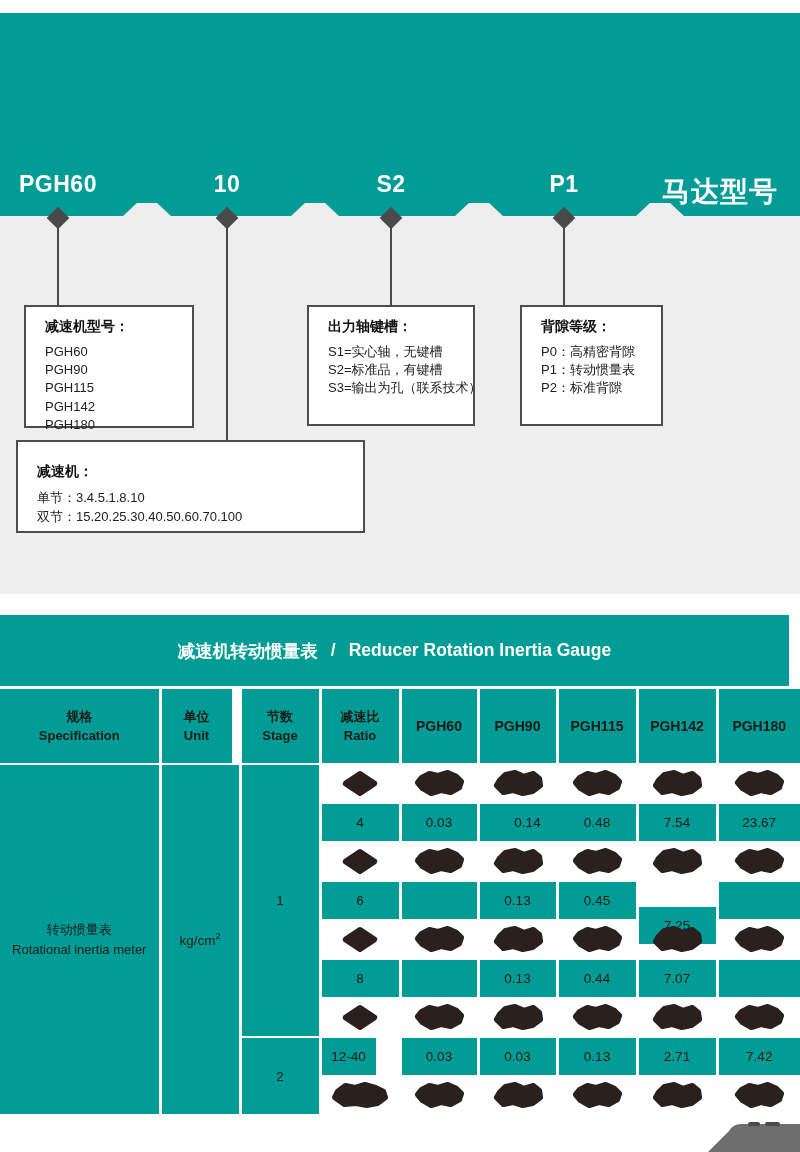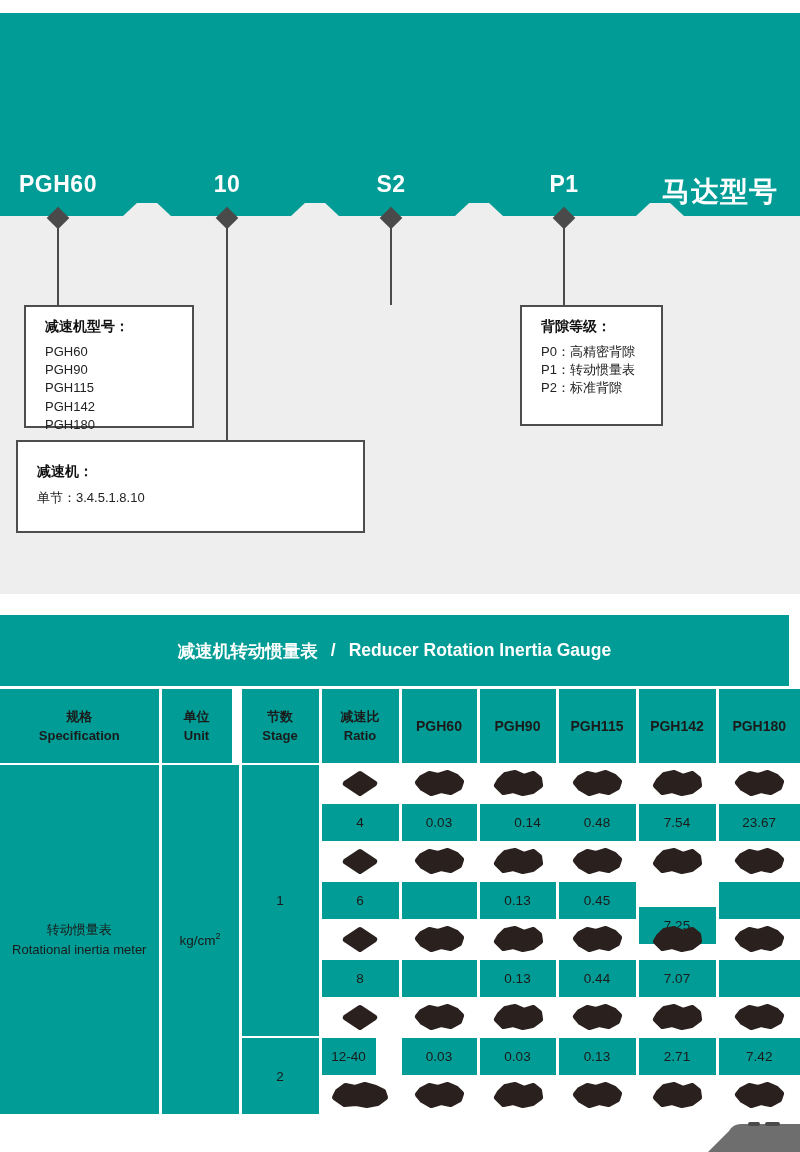--- a/index.html
+++ b/index.html
@@ -87,31 +87,38 @@
 
   <div class="callout box-model">
     <div class="co-title">减速机型号：</div>
     <div class="co-item">PGH60</div>
     <div class="co-item">PGH90</div>
     <div class="co-item">PGH115</div>
     <div class="co-item">PGH142</div>
     <div class="co-item">PGH180</div>
   </div>
 
+  <div class="callout box-shaft">
+    <div class="co-title">出力轴键槽：</div>
+    <div class="co-item">S1=实心轴，无键槽</div>
+    <div class="co-item">S2=标准品，有键槽</div>
+    <div class="co-item">S3=输出为孔（联系技术）</div>
+  </div>
 
   <div class="callout box-backlash">
     <div class="co-title">背隙等级：</div>
     <div class="co-item">P0：高精密背隙</div>
     <div class="co-item">P1：转动惯量表</div>
     <div class="co-item">P2：标准背隙</div>
   </div>
 
   <div class="callout box-ratio">
     <div class="co-title">减速机：</div>
     <div class="co-item">单节：3.4.5.1.8.10</div>
+    <div class="co-item">双节：15.20.25.30.40.50.60.70.100</div>
   </div>
 
   <div class="tbl-title">
     <span>减速机转动惯量表</span>
     <span class="slash">/</span>
     <span>Reducer Rotation Inertia Gauge</span>
   </div>
   <div id="tbl">
       <div class="hcell" style="left: 0px; top: 689px; width: 158.5px; height: 74px;">
         <div>规格</div>

